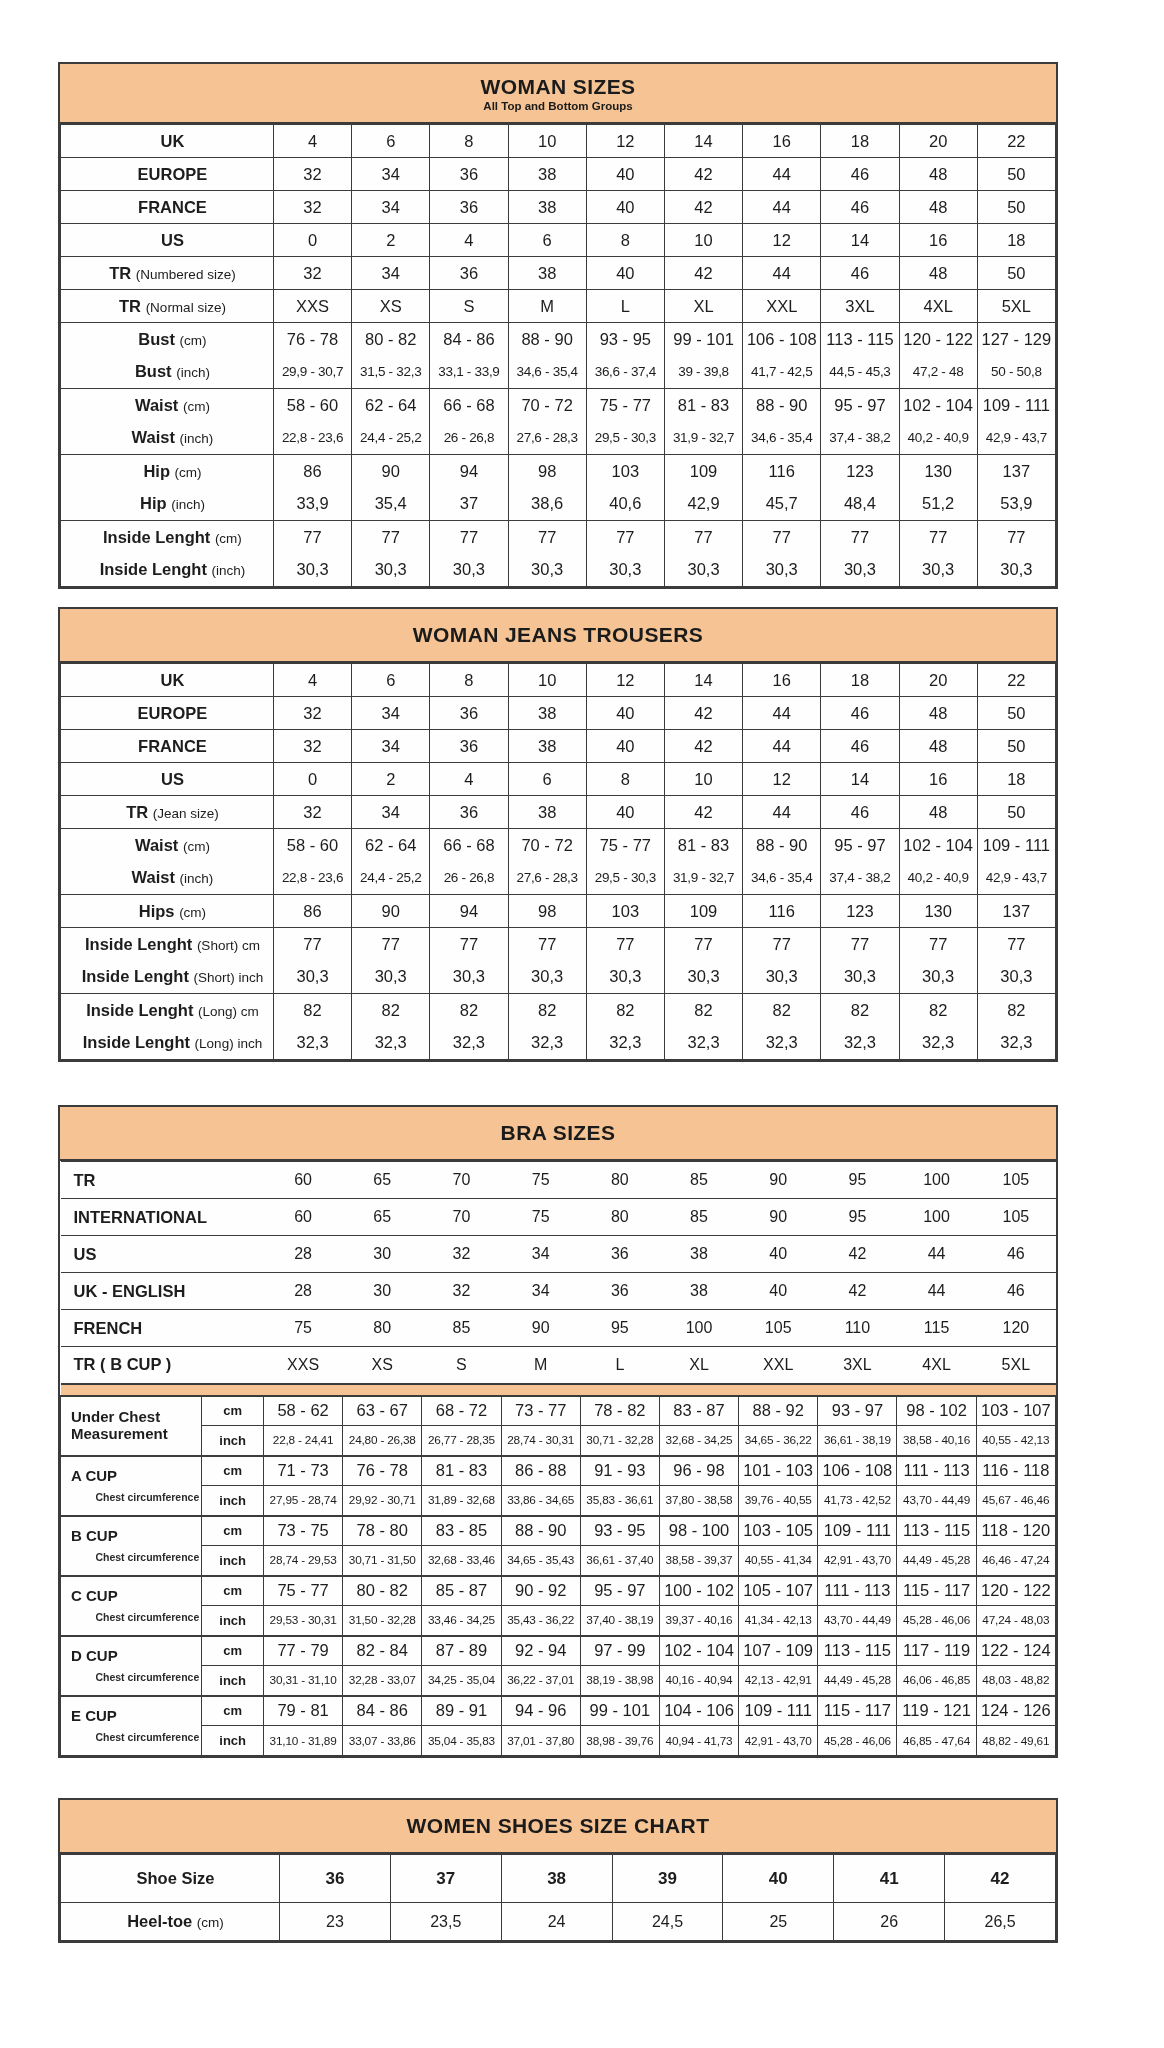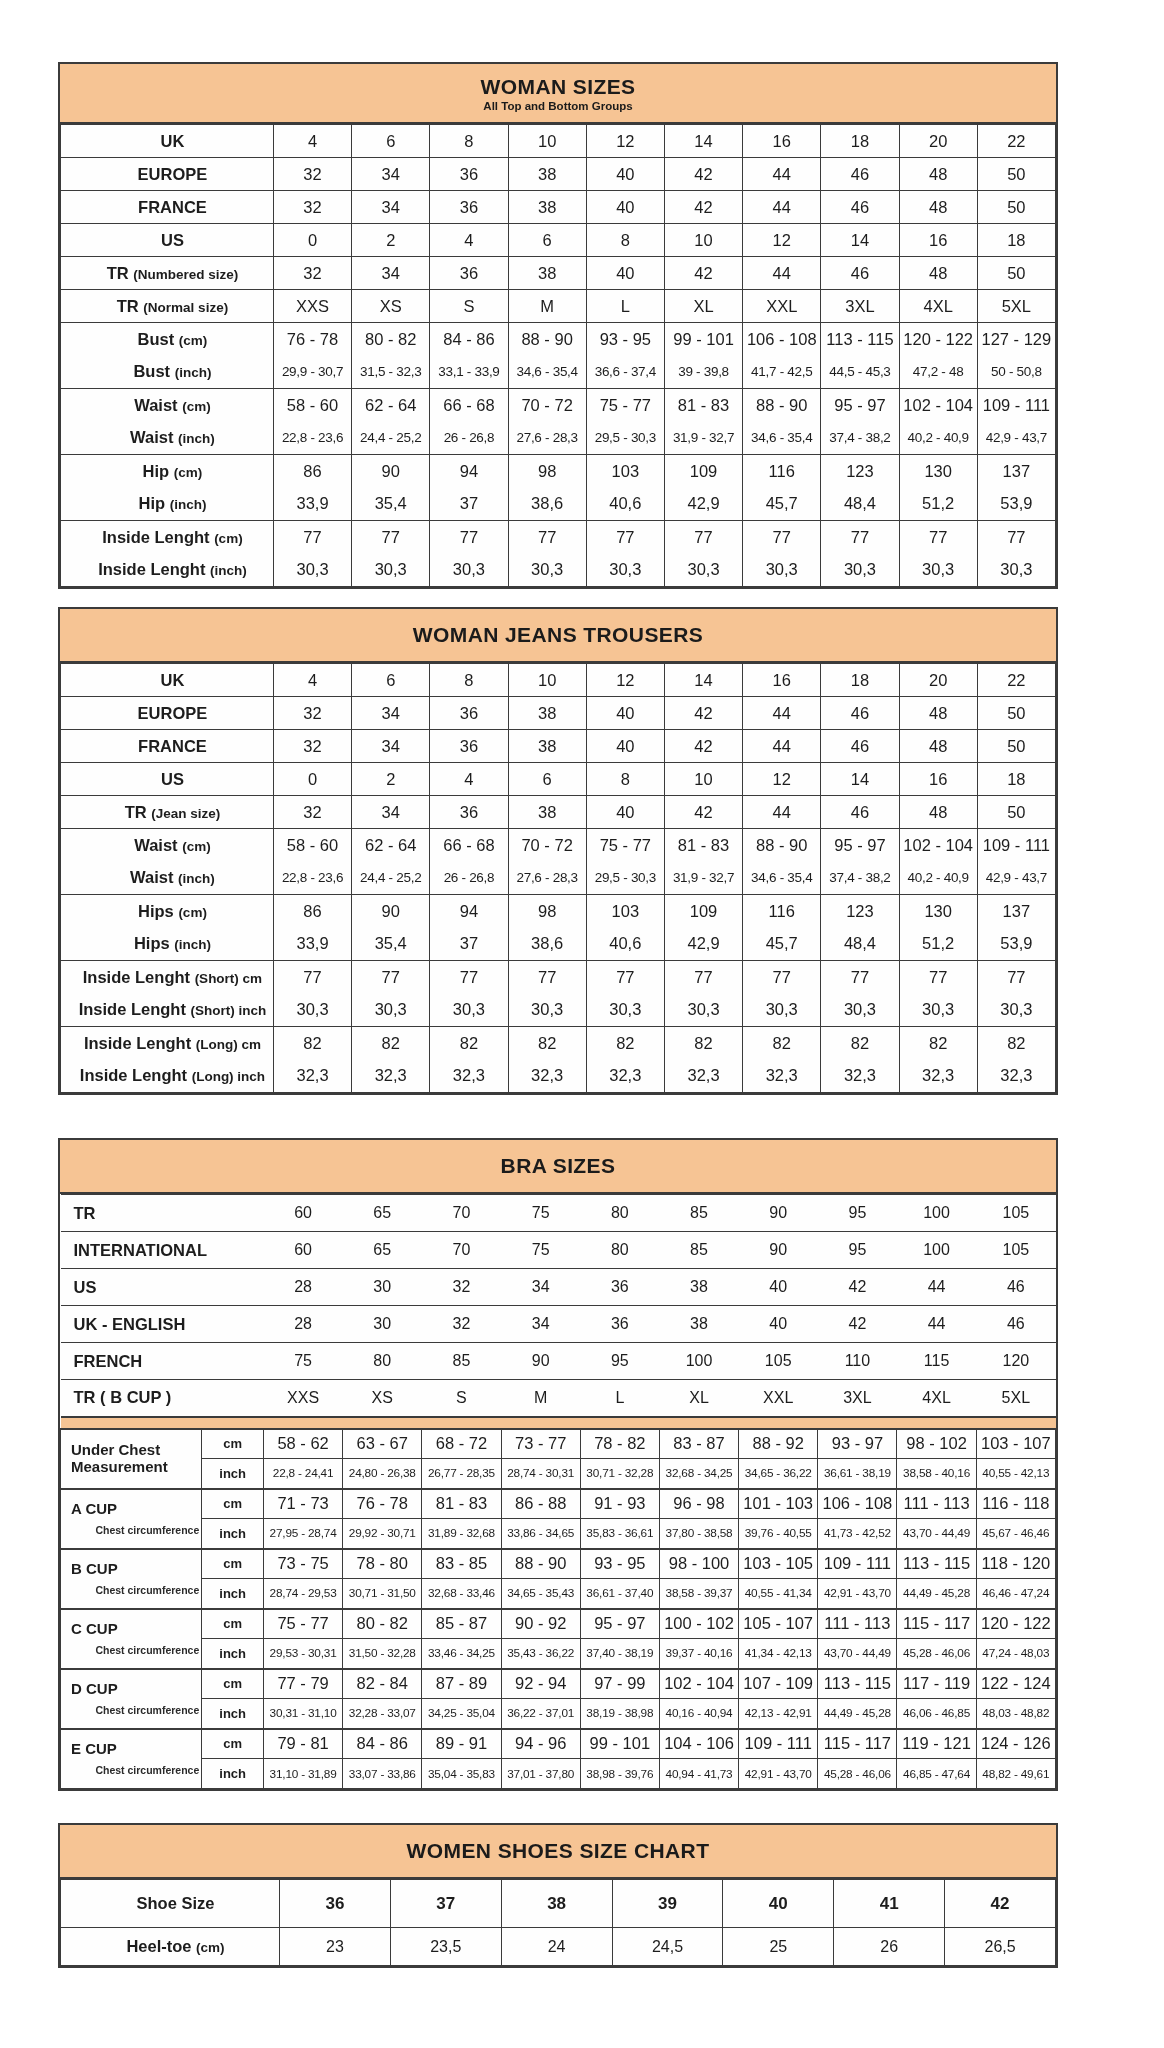--- a/index.html
+++ b/index.html
@@ -7,35 +7,35 @@
     width:1164px;height:2048px;background:#ffffff;
     font-family:"Liberation Sans", sans-serif;color:#1d1d1d;
     -webkit-font-smoothing:antialiased;
   }
   .page{padding:62px 0 16px 58px;}
   section.sizetable{
     width:1000px;border:2.4px solid #3b3b3b;background:#fefefe;box-sizing:border-box;
   }
   .gap18{margin-top:18px;}
   .gap43{margin-top:43px;}
-  .gap40{margin-top:32px;}
+  .gap40{margin-top:40px;}
   .band{
     background:#f6c494;border-bottom:2.2px solid #3b3b3b;
     display:flex;flex-direction:column;align-items:center;justify-content:center;
     text-align:center;
   }
   .band-tall{height:58px;}
   .band-std{height:52px;}
   .band .title{font-weight:bold;font-size:21px;letter-spacing:.4px;color:#1b1b1b;}
   .band .subtitle{font-weight:bold;font-size:11.5px;margin-top:1px;color:#1b1b1b;}
   table{border-collapse:collapse;width:100%;table-layout:fixed;}
   td{border:1.6px solid #3b3b3b;text-align:center;vertical-align:middle;
      padding:0 2px;box-sizing:border-box;overflow:hidden;white-space:nowrap;}
   td.lab{text-align:center;padding-left:13px;font-weight:bold;font-size:16.5px;}
-  td.lab .lp{font-weight:700;font-size:13.5px;}
+  td.lab .lp{font-weight:400;font-size:13.5px;}
   .t-sizes tr{height:33px;}
   .t-sizes td.val{font-size:16.5px;}
   .t-sizes td.val.sm{font-size:13.5px;letter-spacing:-0.3px;}
   tr.pt td{border-bottom:none;}
   tr.pb td{border-top:none;}
   
   .t-bra tr.toprow{height:37px;}
   .t-bra tr.toprow td{border-left:none;border-right:none;}
   .t-bra td.bralab{text-align:left;padding-left:13px;font-weight:bold;font-size:16.5px;}
   .t-bra td.braval{font-size:16px;}
@@ -367,33 +367,20 @@
             <td class="val">90</td>
             <td class="val">94</td>
             <td class="val">98</td>
             <td class="val">103</td>
             <td class="val">109</td>
             <td class="val">116</td>
             <td class="val">123</td>
             <td class="val">130</td>
             <td class="val">137</td>
           </tr>
-          <tr class="pb">
-            <td class="lab"><span class="lm">Hips </span><span class="lp">(inch)</span></td>
-            <td class="val">33,9</td>
-            <td class="val">35,4</td>
-            <td class="val">37</td>
-            <td class="val">38,6</td>
-            <td class="val">40,6</td>
-            <td class="val">42,9</td>
-            <td class="val">45,7</td>
-            <td class="val">48,4</td>
-            <td class="val">51,2</td>
-            <td class="val">53,9</td>
-          </tr>
           <tr class="pt">
             <td class="lab"><span class="lm">Inside Lenght </span><span class="lp">(Short) cm</span></td>
             <td class="val">77</td>
             <td class="val">77</td>
             <td class="val">77</td>
             <td class="val">77</td>
             <td class="val">77</td>
             <td class="val">77</td>
             <td class="val">77</td>
             <td class="val">77</td>

